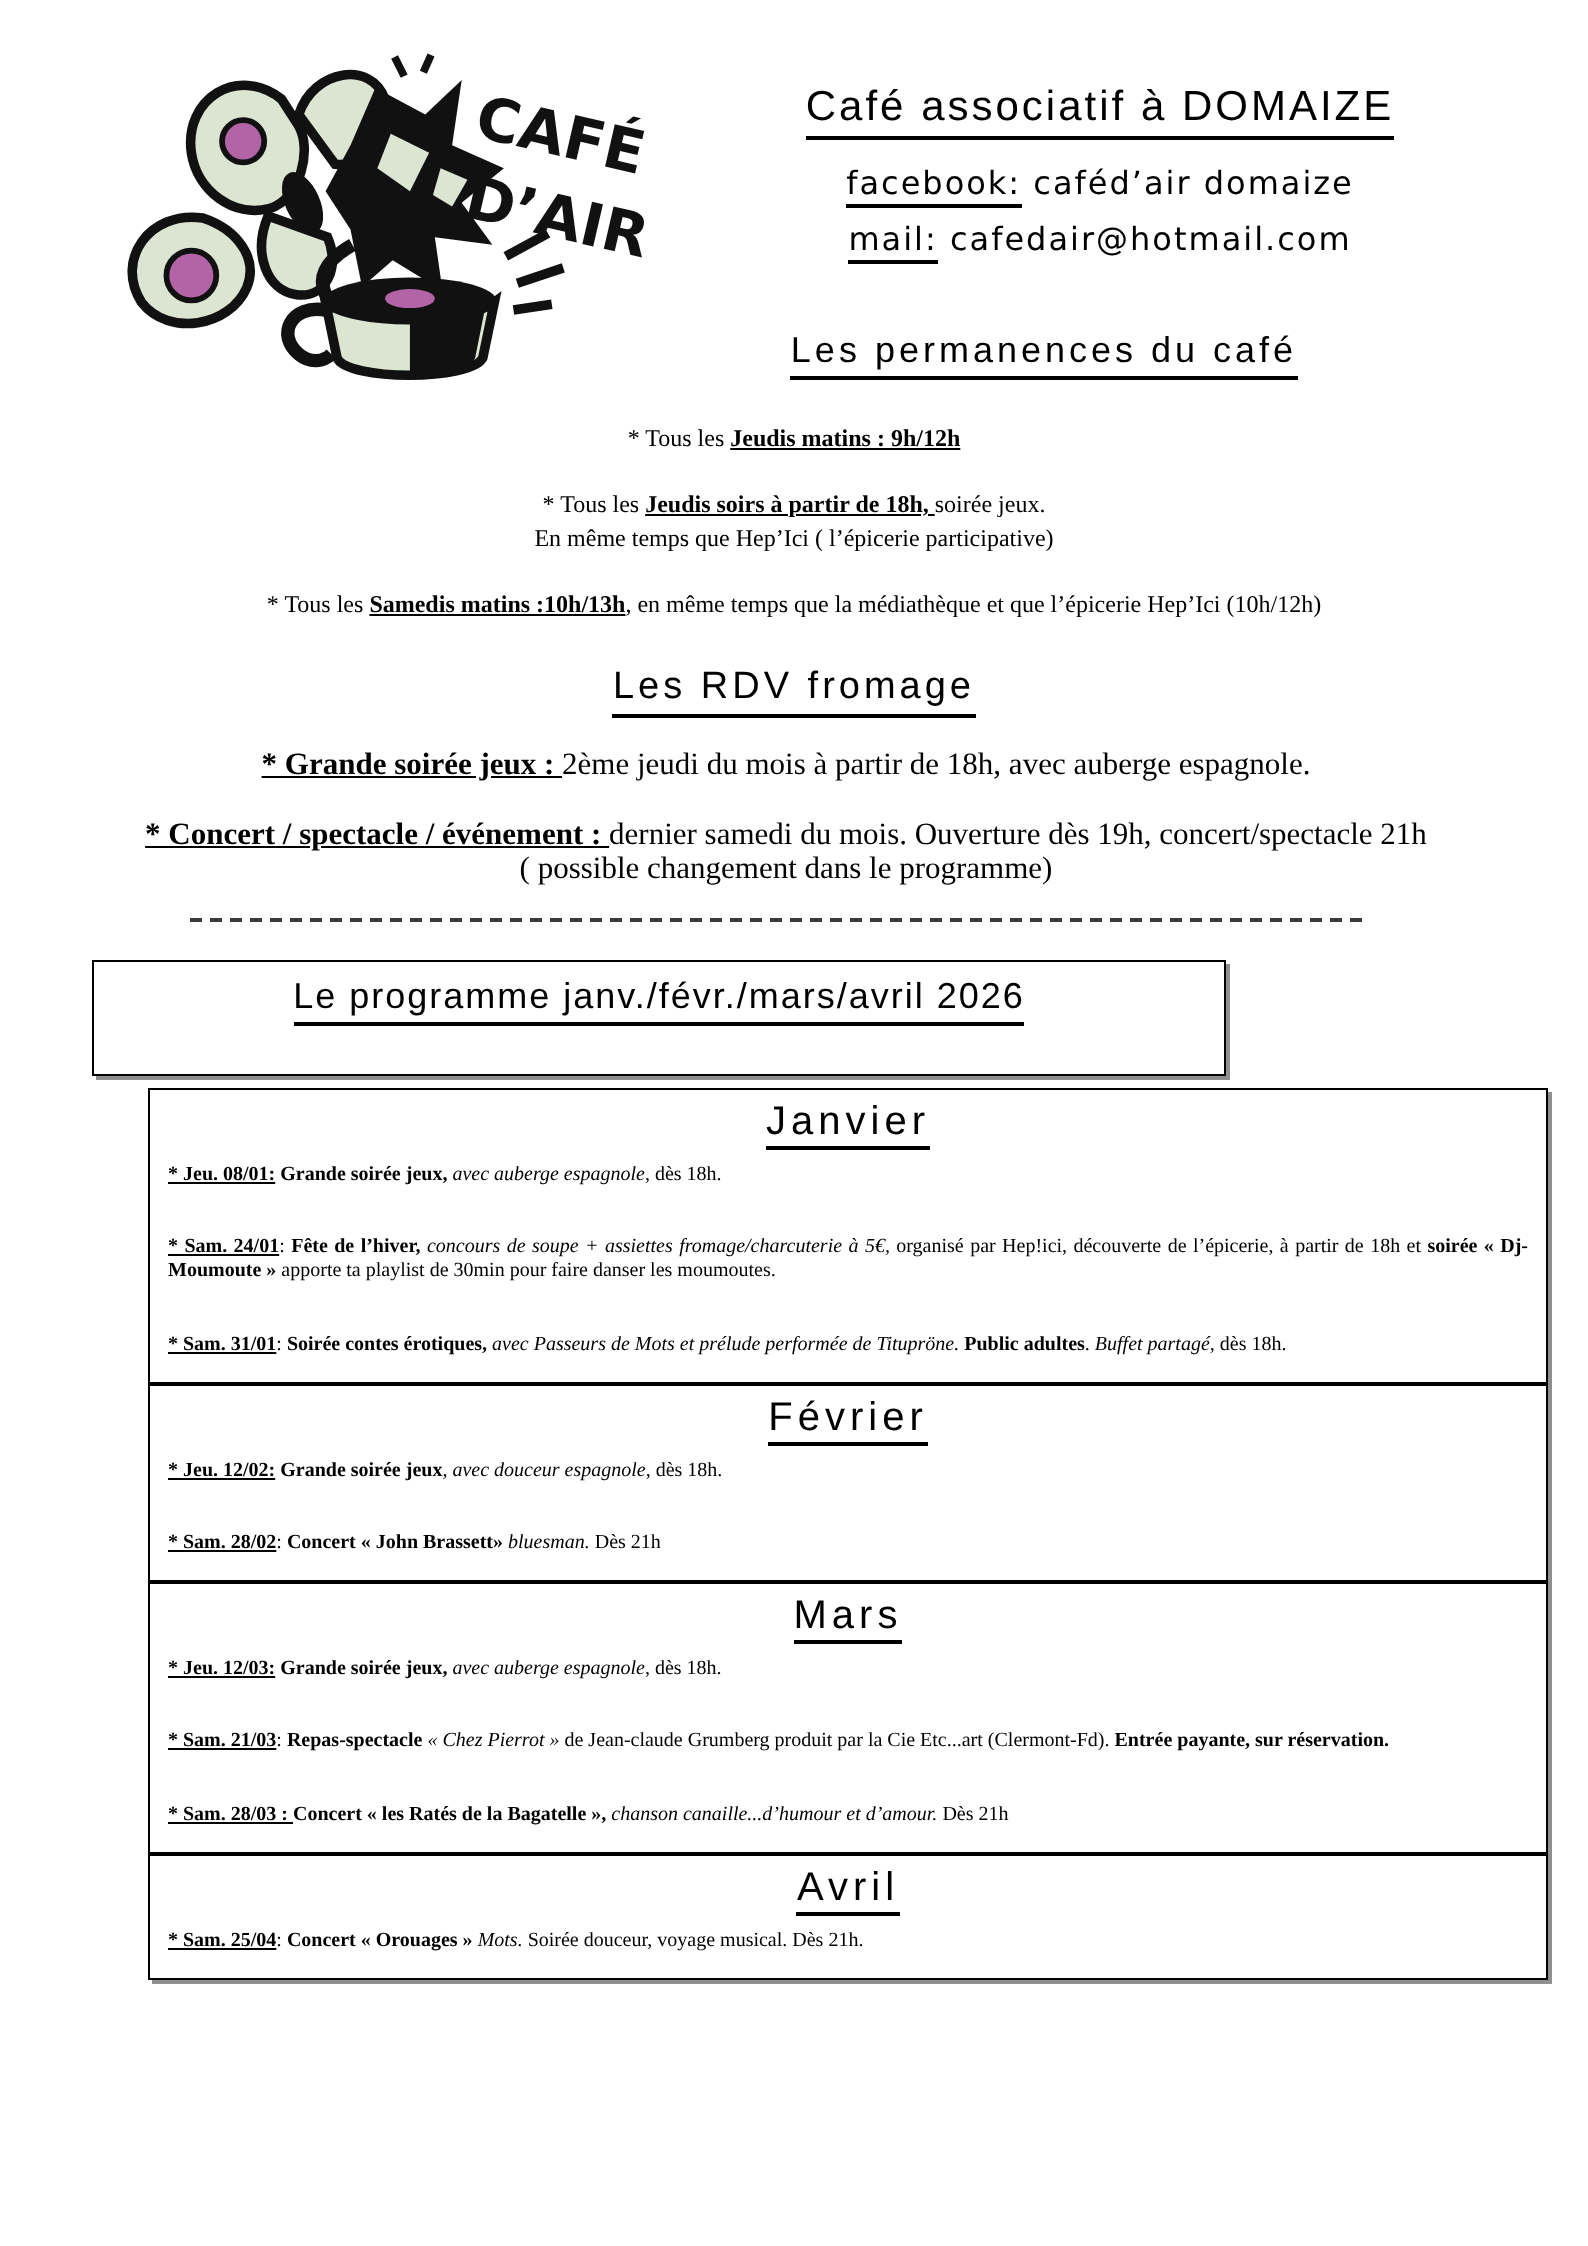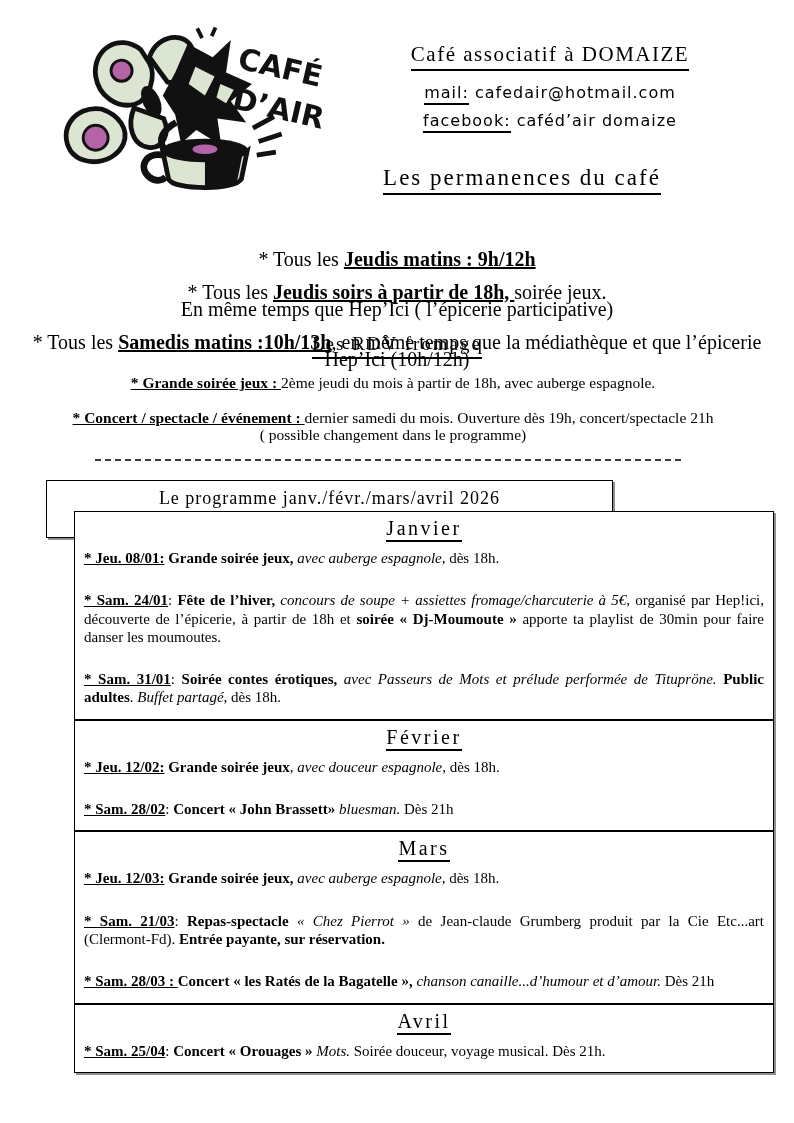--- a/index.html
+++ b/index.html
@@ -1,60 +1,60 @@
 <!DOCTYPE html>
 <html><head>
 <meta charset="utf-8">
 <style>
   html,body{margin:0;padding:0;background:#ffffff;}
   .page{
     position:relative;width:794px;height:1123px;background:#fff;color:#000;
     font-family:"Liberation Serif",serif;overflow:hidden;
   }
   
-  .hand{font-family:Liberation Serif, serif;letter-spacing:2px;font-weight:400;}
+  .hand{font-family:Liberation Sans, sans-serif;letter-spacing:2px;font-weight:400;}
   .u{border-bottom:2px solid #000;padding-bottom:2px;display:inline-block;}
   
   .logo{position:absolute;left:42px;top:24px;overflow:visible;}
   
   .header{position:absolute;left:348px;top:42px;width:404px;text-align:center;}
   .flyer-title{font-size:21px;letter-spacing:1.5px;margin-bottom:12px;}
   .contact-line{font-size:16px;letter-spacing:1px;margin-top:9px;font-family:"DejaVu Sans",sans-serif;}
   .contact-label{border-bottom:2px solid #000;padding-bottom:1px;}
   
-  .perm-heading{position:absolute;top:165px;left:250px;width:544px;text-align:center;font-size:23px;}
-  .perm-body{position:absolute;top:211px;left:0;width:794px;font-size:20px;line-height:17px;text-align:center;margin-top:40px;}
+  .perm-heading{position:absolute;top:165px;left:250px;width:544px;text-align:center;font-size:18px;}
+  .perm-body{position:absolute;top:211px;left:0;width:794px;font-size:12px;line-height:17px;text-align:center;}
   .perm-body .para{margin-bottom:16px;}
   .rdv-heading{position:absolute;top:333px;left:0;width:794px;text-align:center;font-size:19px;}
   .rdv-body{position:absolute;top:374px;left:0;width:786px;font-size:15.5px;line-height:17px;text-align:center;}
   .rdv-body .para{margin-bottom:18px;}
   .pline span{white-space:pre-wrap;}
   
   .s-r{font-weight:400;}
   .s-b{font-weight:700;}
   .s-i{font-style:italic;}
   .s-bu{font-weight:700;text-decoration:underline;}
   
   .dashes{position:absolute;top:459px;left:95px;width:586px;border-top:2.5px dashed #3c3c3c;}
   
   .program-box{
     position:absolute;top:480px;left:46px;width:567px;box-sizing:border-box;
     border:1.5px solid #000;box-shadow:2px 2px 0 #8f8f8f;
     text-align:center;padding:7px 0 24px;
   }
   .program-title{font-size:18px;letter-spacing:1px;}
   
-  #months{position:absolute;top:511px;left:46px;width:700px;padding-left:28px;}
+  #months{position:absolute;top:544px;left:46px;width:700px;padding-left:28px;}
   .month-box{
     box-sizing:border-box;border:1.5px solid #000;box-shadow:2px 2px 0 #8f8f8f;
     padding:2px 9px 10px;background:#fff;
   }
   .month-name{text-align:center;font-size:20px;letter-spacing:2.5px;margin:3px 0 0;font-weight:400;}
   .month-name .u2{border-bottom:2px solid #000;padding-bottom:1px;}
-  .event{margin:24px 0 2px;font-size:15px;line-height:1.22;text-align:justify;}
+  .event{margin:24px 0 2px;font-size:10px;line-height:1.22;text-align:justify;}
   .events .event:first-child{margin-top:9px;}
 </style>
 </head>
 <body>
 
 <div class="page">
 
   <svg class="logo" width="278" height="170" viewBox="0 0 290 172">
     <g>
       <path class="wing-fill ink-stroke" stroke-width="5" d="M103,24 C80,6 52,24 56,52 C59,72 78,86 97,81 C113,76 119,50 112,38 Z" fill="#dce4d2" stroke="#111111"></path>
@@ -84,26 +84,26 @@
       <text class="ink-fill" x="200" y="52" font-size="31" fill="#111111">CAFÉ</text>
       <text class="ink-fill" x="204" y="94" font-size="31" fill="#111111">D’AIR</text>
     </g>
   </svg>
 
   <div class="header">
     <div class="hand flyer-title">
       <span class="u">Café associatif à DOMAIZE</span>
     </div>
     <div class="contact-line">
+      <span class="contact-label">facebook:</span>
+      <span>caféd’air domaize</span>
+    </div>
+    <div class="contact-line">
       <span class="contact-label">mail:</span>
       <span>cafedair@hotmail.com</span>
-    </div>
-    <div class="contact-line">
-      <span class="contact-label">facebook:</span>
-      <span>caféd’air domaize</span>
     </div>
   </div>
 
   <div class="hand perm-heading">
     <span class="u">Les permanences du café</span>
   </div>
   <div class="perm-body">
       <div class="para">
         <div class="pline"><span class="s-r">* Tous les </span><span class="s-bu">Jeudis matins : 9h/12h</span></div>
       </div>

